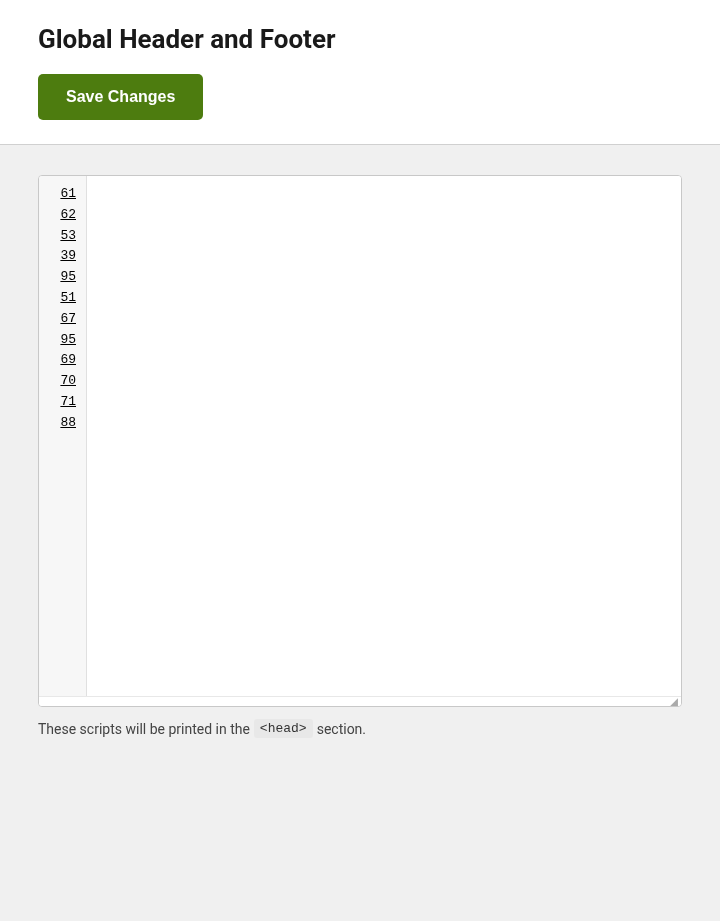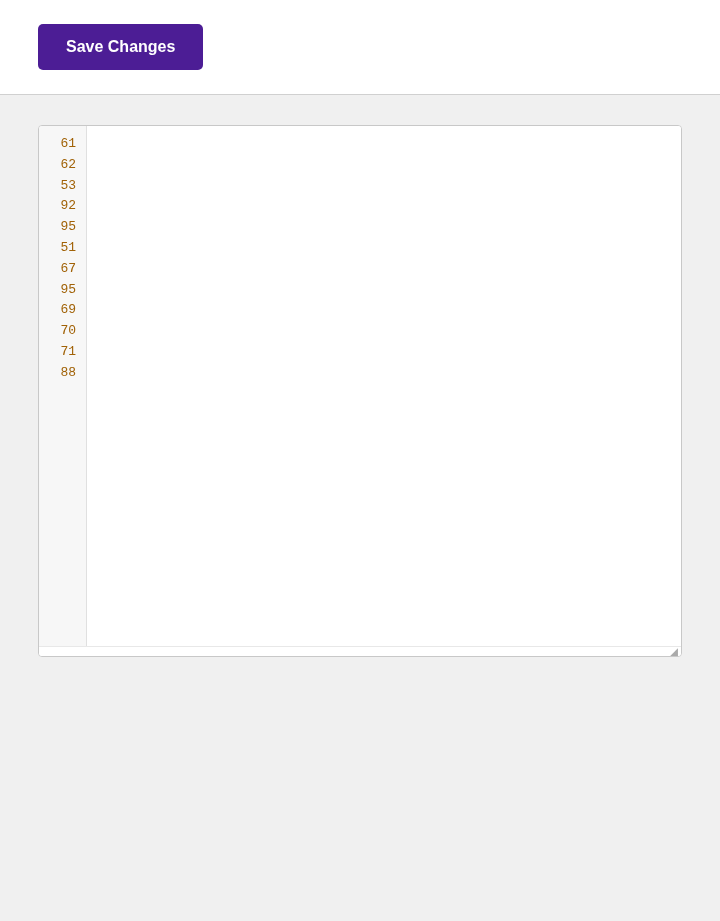--- a/index.html
+++ b/index.html
@@ -22,21 +22,21 @@
     }
 
     .page-title {
       font-size: 26px;
       font-weight: 700;
       color: #1a1a1a;
       margin-bottom: 20px;
     }
 
     .save-button {
-      background-color: #4c1d95;
+      background-color: #4d7c0f;
       color: #ffffff;
       border: none;
       border-radius: 5px;
       padding: 14px 28px;
       font-size: 16px;
       font-weight: 700;
       cursor: pointer;
     }
 
     .main-content {
@@ -57,24 +57,25 @@
       padding: 8px 0;
       min-width: 48px;
       display: flex;
       flex-direction: column;
       align-items: flex-end;
       user-select: none;
     }
 
     .line-number {
       font-size: 13px;
-      color: #a16207;
+      color: #000000;
       line-height: 1.6;
       padding: 0 10px 0 6px;
       font-family: 'Courier New', Courier, monospace;
+      text-decoration: underline;
     }
 
     .editor-textarea {
       flex: 1;
       border: none;
       outline: none;
       resize: none;
       padding: 8px 10px;
       font-size: 13px;
       font-family: 'Courier New', Courier, monospace;
@@ -122,41 +123,47 @@
       padding: 2px 6px;
       font-family: 'Courier New', Courier, monospace;
       font-size: 13px;
       color: #333333;
     }
   </style>
 </head>
 <body>
 
 <div class="top-section">
+  <h1 class="page-title">Global Header and Footer</h1>
   <button class="save-button">Save Changes</button>
 </div>
 
 <div class="main-content">
 
   <div class="editor-wrapper">
     <div class="editor-inner">
       <div class="line-numbers" id="line-numbers-container">
       <div class="line-number">61</div>
           <div class="line-number">62</div>
           <div class="line-number">53</div>
-          <div class="line-number">92</div>
+          <div class="line-number">39</div>
           <div class="line-number">95</div>
           <div class="line-number">51</div>
           <div class="line-number">67</div>
           <div class="line-number">95</div>
           <div class="line-number">69</div>
           <div class="line-number">70</div>
           <div class="line-number">71</div>
           <div class="line-number">88</div>
         </div>
       <textarea class="editor-textarea" spellcheck="false" style=""></textarea>
     </div>
     <div class="bottom-resize">
       <span style="color:#aaa; font-size:12px; line-height:1;">◢</span>
     </div>
   </div>
 
+  <p class="description-text">
+    <span>These scripts will be printed in the</span>
+    <span class="code-tag">&lt;head&gt;</span>
+    <span>section.</span>
+  </p>
 </div>
 
 </body></html>

